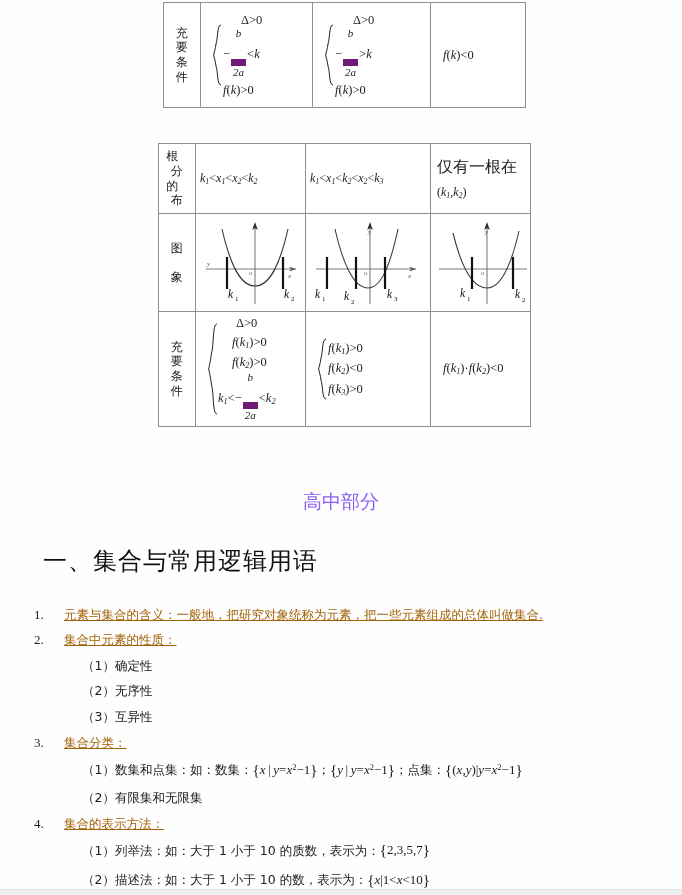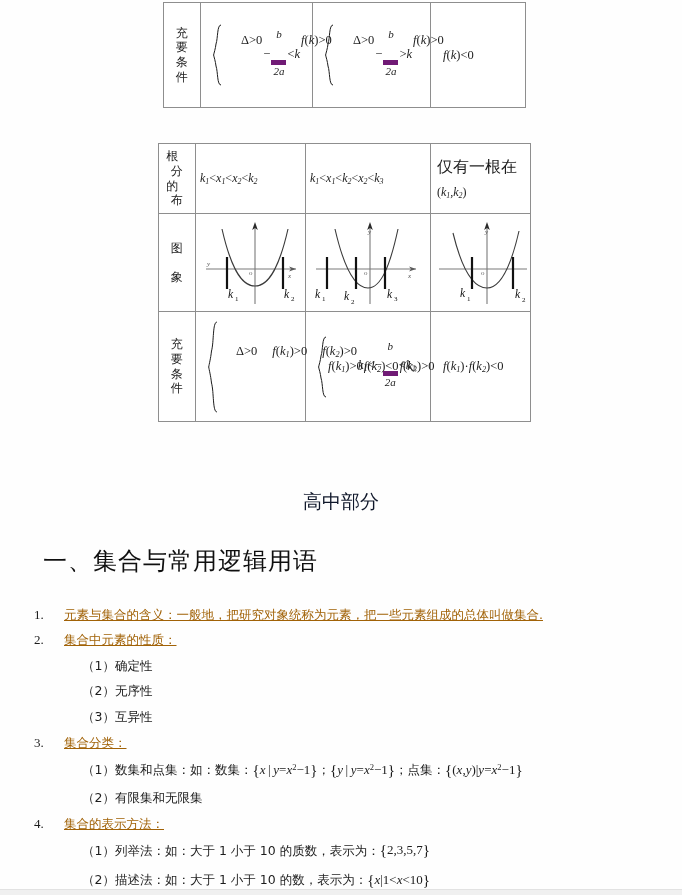--- a/index.html
+++ b/index.html
@@ -85,21 +85,21 @@
     font-size: 13px;
     display: inline-block;
     position: relative;
     width: 10px;
     flex: 0 0 auto;
   }
   .brace svg { display: block; }
 
   .eqs {
     display: flex;
-    flex-direction: row;
+    flex-direction: column;
     justify-content: flex-start;
     gap: 1px;
   }
   .eq {
     font-family: "Liberation Serif", "DejaVu Serif", serif;
     font-size: 12.5px;
     white-space: nowrap;
     line-height: 1.45;
   }
   .eq.ind { padding-left: 18px; }
@@ -117,21 +117,21 @@
     position: relative;
     top: -0.15em;
   }
   .frac .num {
     font-style: italic;
     font-size: 11px;
     line-height: 1.05;
     padding: 0 2px;
   }
   .frac .den {
-    border-top: 5px solid #701a75;
+    border-top: 7px solid #701a75;
     font-style: italic;
     font-size: 11px;
     line-height: 1.15;
     padding: 0 2px;
     margin-top: 19px;
   }
 
   .hdrcell {
     font-family: "Liberation Serif", "DejaVu Serif", serif;
     font-size: 12.5px;
@@ -153,21 +153,21 @@
   .graphcell { padding: 0; }
   .graphcell svg { display: block; margin: 0 auto; }
 
   
   .h-center {
     position: absolute;
     left: 0; right: 0;
     text-align: center;
     font-family: "DejaVu Sans", "Liberation Sans", sans-serif;
     font-size: 19px;
-    color: #0f172a;
+    color: #8b5cf6;
   }
   #heading-gaozhong { top: 489px; }
 
   #heading-section {
     position: absolute;
     left: 43px;
     top: 545px;
     font-family: "Liberation Serif", "DejaVu Serif", serif;
     font-weight: normal;
     font-size: 24px;

